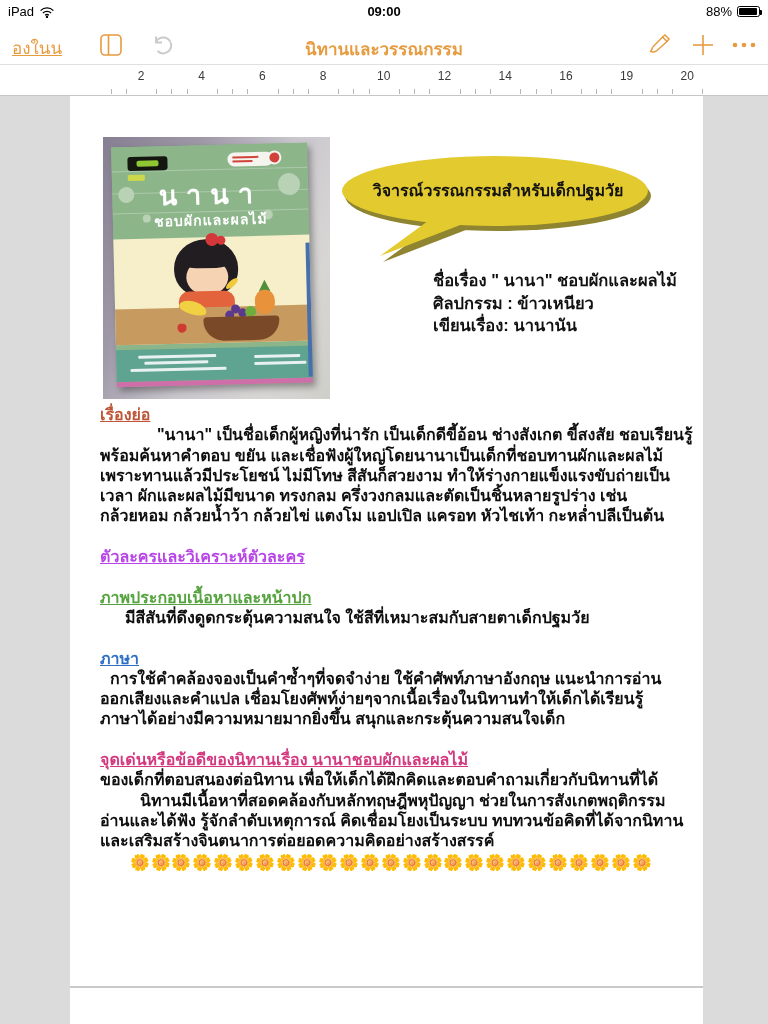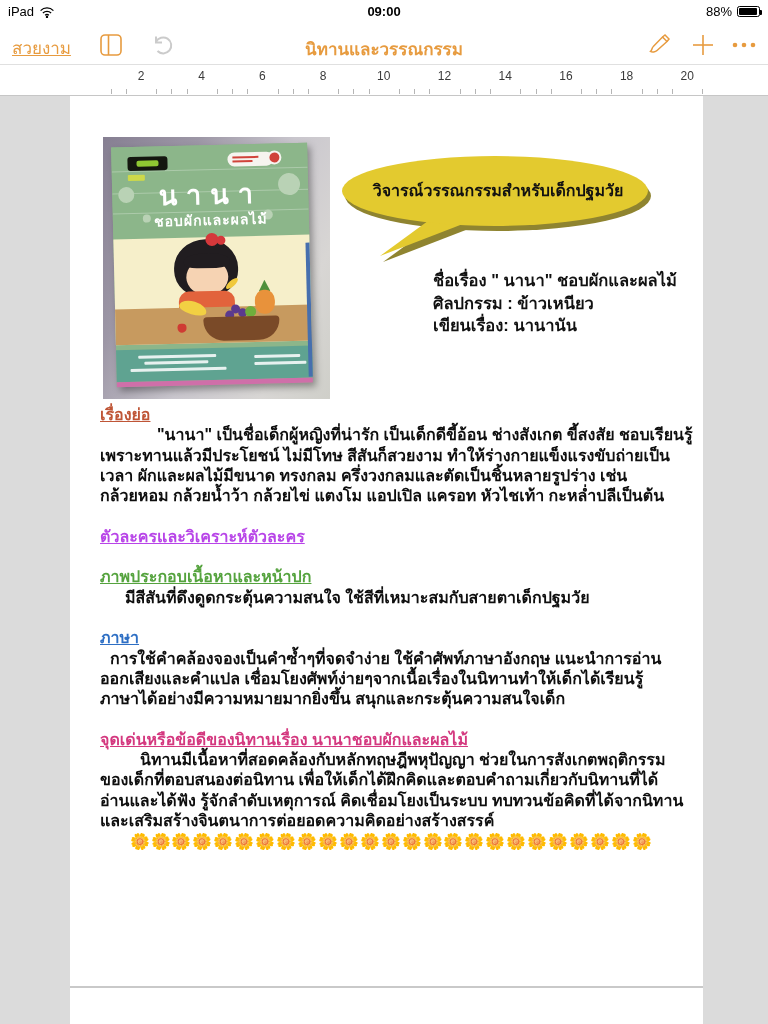--- a/index.html
+++ b/index.html
@@ -102,21 +102,21 @@
     <div class="sb-right">
       <span>88%</span>
       <span class="battery">
           <span class="fill"></span>
           <span class="nub"></span>
         </span>
     </div>
   </div>
 
   <div class="toolbar">
-    <span class="tb-docs" style="color:#e79b3f">สวยงาม</span>
+    <span class="tb-docs" style="color:#e79b3f">องในน</span>
     <svg class="tb-icon" style="left:98px" viewBox="0 0 26 26">
       <rect x="3" y="3" width="20" height="20" rx="4" fill="none" stroke="#e79b3f" stroke-width="1.6"></rect>
       <line x1="10.5" y1="3" x2="10.5" y2="23" stroke="#e79b3f" stroke-width="1.6"></line>
     </svg>
     <svg class="tb-icon" style="left:150px" viewBox="0 0 26 26">
       <path d="M6 10 a8 8 0 1 1 1.5 9" fill="none" stroke="#cbcbcb" stroke-width="2"></path>
       <path d="M6 4.5 L6 10.5 L12 10.5" fill="none" stroke="#cbcbcb" stroke-width="2"></path>
     </svg>
     <div class="tb-title" style="color:#e79b3f">นิทานและวรรณกรรม</div>
     <svg class="tb-icon" style="right:96px; left:auto" viewBox="0 0 26 26">
@@ -136,21 +136,21 @@
 
   <div class="ruler" id="ruler">
       <span class="num" style="left: 141px;">2</span>
       <span class="num" style="left: 201.7px;">4</span>
       <span class="num" style="left: 262.4px;">6</span>
       <span class="num" style="left: 323.1px;">8</span>
       <span class="num" style="left: 383.8px;">10</span>
       <span class="num" style="left: 444.5px;">12</span>
       <span class="num" style="left: 505.2px;">14</span>
       <span class="num" style="left: 565.9px;">16</span>
-      <span class="num" style="left: 626.6px;">18</span>
+      <span class="num" style="left: 626.6px;">19</span>
       <span class="num" style="left: 687.3px;">20</span>
       <span class="tick" style="left: 110.65px;"></span>
       <span class="tick" style="left: 125.825px;"></span>
       <span class="tick" style="left: 156.175px;"></span>
       <span class="tick" style="left: 171.35px;"></span>
       <span class="tick" style="left: 186.525px;"></span>
       <span class="tick" style="left: 216.875px;"></span>
       <span class="tick" style="left: 232.05px;"></span>
       <span class="tick" style="left: 247.225px;"></span>
       <span class="tick" style="left: 277.575px;"></span>
@@ -250,37 +250,38 @@
 
       <div class="info" id="info-block">
           <div>ชื่อเรื่อง " นานา" ชอบผักและผลไม้</div>
           <div>ศิลปกรรม : ข้าวเหนียว</div>
           <div>เขียนเรื่อง: นานานัน</div>
         </div>
 
       <div class="sections" id="sections">
           <div class="sec-head" style="color: rgb(191, 85, 54);">เรื่องย่อ</div>
           <div class="docline" style="padding-left: 57px;">"นานา" เป็นชื่อเด็กผู้หญิงที่น่ารัก เป็นเด็กดีขี้อ้อน ช่างสังเกต ขี้สงสัย ชอบเรียนรู้</div>
+          <div class="docline">พร้อมค้นหาคำตอบ ขยัน และเชื่อฟังผู้ใหญ่โดยนานาเป็นเด็กที่ชอบทานผักและผลไม้</div>
           <div class="docline">เพราะทานแล้วมีประโยชน์ ไม่มีโทษ สีสันก็สวยงาม ทำให้ร่างกายแข็งแรงขับถ่ายเป็น</div>
           <div class="docline">เวลา ผักและผลไม้มีขนาด ทรงกลม ครึ่งวงกลมและตัดเป็นชิ้นหลายรูปร่าง เช่น</div>
           <div class="docline">กล้วยหอม กล้วยน้ำว้า กล้วยไข่ แตงโม แอปเปิล แครอท หัวไชเท้า กะหล่ำปลีเป็นต้น</div>
           <div class="spacer"></div>
           <div class="sec-head" style="color: rgb(184, 69, 232);">ตัวละครและวิเคราะห์ตัวละคร</div>
           <div class="spacer"></div>
           <div class="sec-head" style="color: rgb(85, 163, 62);">ภาพประกอบเนื้อหาและหน้าปก</div>
           <div class="docline" style="padding-left: 25px;">มีสีสันที่ดึงดูดกระตุ้นความสนใจ ใช้สีที่เหมาะสมกับสายตาเด็กปฐมวัย</div>
           <div class="spacer"></div>
           <div class="sec-head" style="color: rgb(46, 111, 196);">ภาษา</div>
           <div class="docline" style="padding-left: 10px;">การใช้คำคล้องจองเป็นคำซ้ำๆที่จดจำง่าย ใช้คำศัพท์ภาษาอังกฤษ แนะนำการอ่าน</div>
           <div class="docline">ออกเสียงและคำแปล เชื่อมโยงศัพท์ง่ายๆจากเนื้อเรื่องในนิทานทำให้เด็กได้เรียนรู้</div>
           <div class="docline">ภาษาได้อย่างมีความหมายมากยิ่งขึ้น สนุกและกระตุ้นความสนใจเด็ก</div>
           <div class="spacer"></div>
           <div class="sec-head" style="color: rgb(212, 56, 127);">จุดเด่นหรือข้อดีของนิทานเรื่อง นานาชอบผักและผลไม้</div>
+          <div class="docline">ของเด็กที่ตอบสนองต่อนิทาน เพื่อให้เด็กได้ฝึกคิดและตอบคำถามเกี่ยวกับนิทานที่ได้</div>
           <div class="docline" style="padding-left: 40px;">นิทานมีเนื้อหาที่สอดคล้องกับหลักทฤษฎีพหุปัญญา ช่วยในการสังเกตพฤติกรรม</div>
-          <div class="docline">ของเด็กที่ตอบสนองต่อนิทาน เพื่อให้เด็กได้ฝึกคิดและตอบคำถามเกี่ยวกับนิทานที่ได้</div>
           <div class="docline">อ่านและได้ฟัง รู้จักลำดับเหตุการณ์ คิดเชื่อมโยงเป็นระบบ ทบทวนข้อคิดที่ได้จากนิทาน</div>
           <div class="docline">และเสริมสร้างจินตนาการต่อยอดความคิดอย่างสร้างสรรค์</div>
           <div class="flowers">🌼🌼🌼🌼🌼🌼🌼🌼🌼🌼🌼🌼🌼🌼🌼🌼🌼🌼🌼🌼🌼🌼🌼🌼🌼</div>
         </div>
 
     </div>
     <div class="page-break"></div>
     <div class="page2"></div>
   </div>
 

